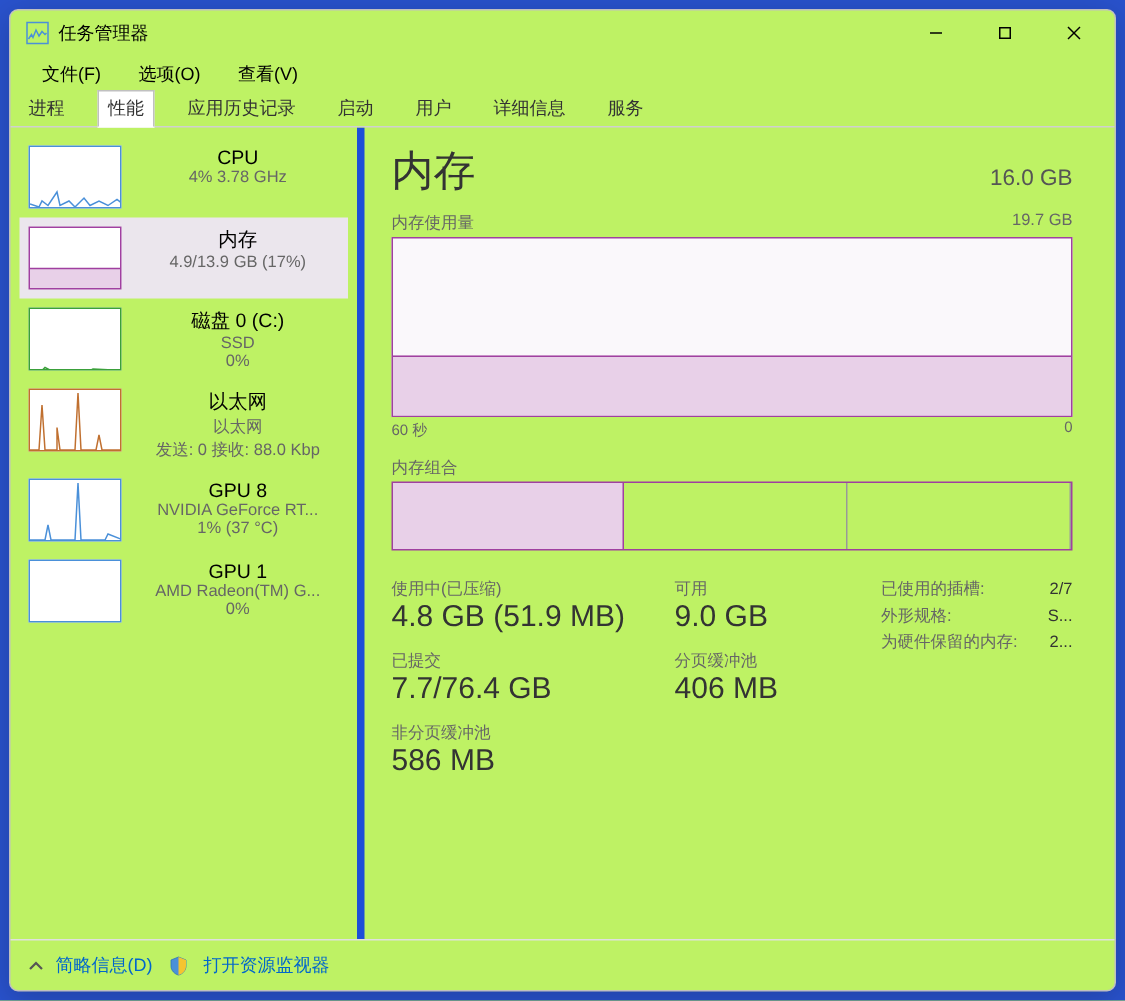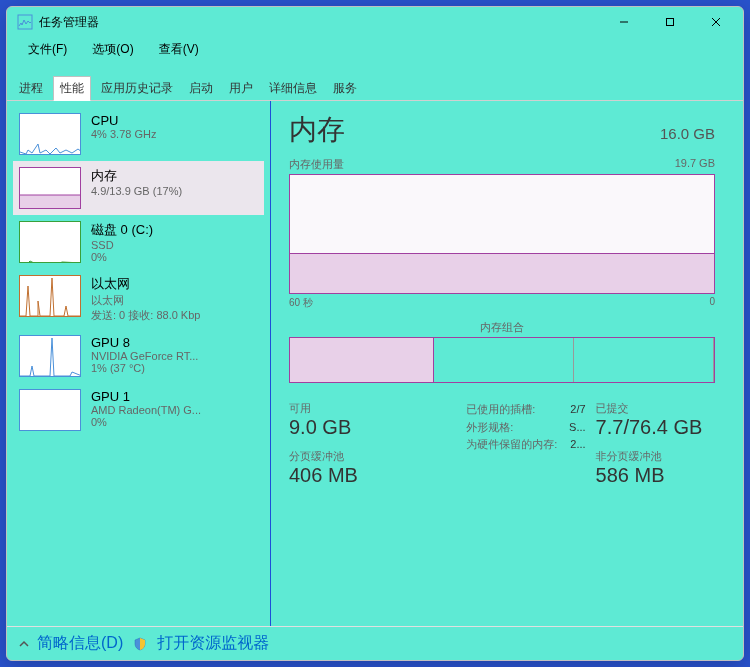--- a/index.html
+++ b/index.html
@@ -1,54 +1,54 @@
 <!DOCTYPE html>
 <html><head>
 <meta charset="utf-8">
 <style>
 * { margin: 0; padding: 0; box-sizing: border-box; }
 body { font-family: "Microsoft YaHei", "Segoe UI", sans-serif; background: #2952cc; width: 750px; height: 667px; overflow: hidden; position: relative; }
-.window { position: absolute; top: 6px; left: 6px; width: 738px; height: 655px; background: #5eead4; border: 1px solid #c0c0c0; border-radius: 6px; box-shadow: 0 4px 20px rgba(0,0,0,0.2); display: flex; flex-direction: column; }
+.window { position: absolute; top: 6px; left: 6px; width: 738px; height: 655px; background: #bef264; border: 1px solid #c0c0c0; border-radius: 6px; box-shadow: 0 4px 20px rgba(0,0,0,0.2); display: flex; flex-direction: column; }
 .titlebar { height: 30px; display: flex; align-items: center; padding: 0 4px; }
 .titlebar-icon { width: 16px; height: 16px; margin: 0 6px; display: inline-flex; }
 .titlebar-title { font-size: 12px; color: #000; }
 .win-controls { margin-left: auto; display: flex; }
 .win-btn { width: 46px; height: 30px; display: flex; align-items: center; justify-content: center; font-size: 12px; cursor: pointer; }
 .menubar { height: 24px; display: flex; align-items: center; padding: 0 8px; font-size: 12px; gap: 12px; }
 .menubar span { cursor: pointer; margin-left: 13px; }
-.tabbar { height: 24px; display: flex; align-items: flex-end; padding: 0 6px; font-size: 12px; border-bottom: 1px solid #d0d0d0; gap: 4px; margin-top: 16px; }
+.tabbar { height: 24px; display: flex; align-items: flex-end; padding: 0 6px; font-size: 12px; border-bottom: 1px solid #d0d0d0; gap: 16px; }
 .tab { padding: 3px 6px; cursor: pointer; color: #333; }
 .tab.active { border: 1px solid #c0c0c0; border-bottom: 1px solid #fff; background: #fff; position: relative; top: 1px; }
 .content { flex: 1; display: flex; overflow: hidden; }
-.sidebar { width: 264px; border-right: 1px solid #1d4ed8; overflow-y: auto; padding: 6px; }
+.sidebar { width: 236px; border-right: 5px solid #1d4ed8; overflow-y: auto; padding: 6px; text-align: center; }
 .side-item { display: flex; padding: 6px; cursor: pointer; }
 .side-item.active { background: #ebe6ed; }
 .thumb { width: 62px; height: 42px; border: 1px solid #666; background: #fff; margin-right: 10px; flex-shrink: 0; position: relative; overflow: hidden; }
 .side-text { flex: 1; overflow: hidden; }
 .side-title { font-size: 13px; color: #000; white-space: nowrap; overflow: hidden; text-overflow: ellipsis; }
 .side-sub { font-size: 11px; color: #666; white-space: nowrap; overflow: hidden; text-overflow: ellipsis; }
 .main { flex: 1; padding: 10px 28px 10px 18px; overflow: hidden; }
 .main-header { display: flex; justify-content: space-between; align-items: baseline; }
 .main-title { font-size: 28px; font-weight: 300; color: #333; }
 .main-total { font-size: 15px; color: #555; }
 .chart-label-row { display: flex; justify-content: space-between; font-size: 11px; color: #666; margin-top: 8px; }
 .chart-box { border: 1px solid #a040a0; height: 120px; margin-top: 2px; position: relative; background: #faf8fb; }
 .chart-fill { position: absolute; left: 0; right: 0; bottom: 0; height: 34%; background: #e8d0e8; border-top: 1px solid #a040a0; }
 .chart-axis { display: flex; justify-content: space-between; font-size: 10px; color: #666; margin-top: 2px; }
-.comp-label { font-size: 11px; color: #666; margin-top: 10px; text-align: center; }
+.comp-label { font-size: 11px; color: #666; margin-top: 10px; }
 .comp-box { border: 1px solid #a040a0; height: 46px; margin-top: 2px; display: flex; }
 .comp-seg { border-right: 1px solid #999; }
 .comp-seg.used { background: #e8d0e8; width: 34%; border-right: 1px solid #a040a0; }
 .comp-seg.mid { width: 33%; }
 .stats { margin-top: 18px; display: grid; grid-template-columns: 1.4fr 1fr 1fr; column-gap: 10px; row-gap: 10px; font-size: 12px; }
 .stat-label { color: #666; font-size: 11px; }
 .stat-value { color: #333; font-size: 20px; font-weight: 400; white-space: nowrap; }
 .spec-row { display: flex; justify-content: space-between; font-size: 11px; color: #666; line-height: 1.6; white-space: nowrap; }
 .spec-val { color: #333; margin-left: 8px; overflow: hidden; text-overflow: ellipsis; }
-.footer { height: 34px; border-top: 1px solid #e0e0e0; display: flex; align-items: center; padding: 0 12px; font-size: 16px; gap: 6px; }
+.footer { height: 34px; border-top: 1px solid #e0e0e0; display: flex; align-items: center; padding: 0 12px; font-size: 12px; gap: 6px; }
 .footer-link { color: #0066cc; cursor: pointer; }
 .chevron { display: inline-flex; margin-right: 2px; }
 .shield-icon { display: inline-flex; margin: 0 4px; }
 svg { display: block; }
 </style>
 </head>
 <body>
 
 <div class="window">
 
@@ -197,20 +197,24 @@
       </div>
 
       <div class="comp-label">内存组合</div>
       <div class="comp-box">
         <div class="comp-seg used"></div>
         <div class="comp-seg mid"></div>
         <div class="comp-seg" style="flex:1"></div>
       </div>
 
       <div class="stats">
+        <div>
+          <div class="stat-label">使用中(已压缩)</div>
+          <div class="stat-value">4.8 GB (51.9 MB)</div>
+        </div>
         <div>
           <div class="stat-label">可用</div>
           <div class="stat-value">9.0 GB</div>
         </div>
         <div style="grid-row: span 3">
           <div class="spec-row">
               <span>已使用的插槽:</span>
               <span class="spec-val">2/7</span>
             </div>
           <div class="spec-row">

